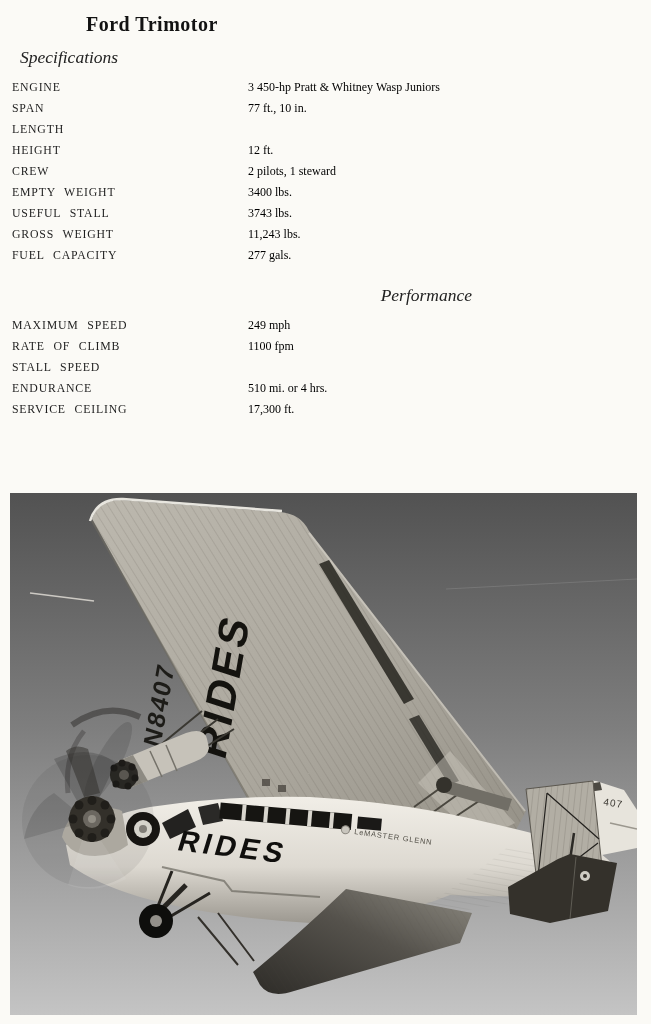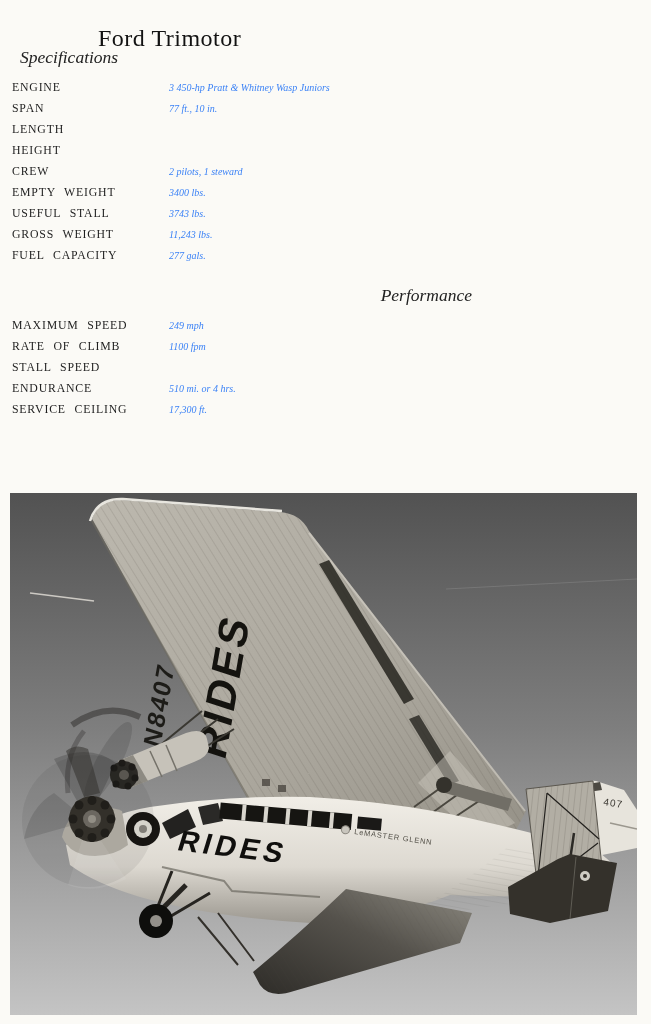--- a/index.html
+++ b/index.html
@@ -7,40 +7,40 @@
     width:651px;height:1024px;
     background:#fbfaf6;
     font-family:"Liberation Serif", serif;
     color:#1a1a1a;
     position:relative;
     overflow:hidden;
   }
   .page{position:absolute;inset:0;}
   .page-title{
     position:absolute;left:86px;top:13px;
-    font-size:24px;font-weight:normal;letter-spacing:.5px;color:#121212;
-    margin:12px;
+    font-size:20px;font-weight:bold;letter-spacing:.5px;color:#121212;
+    margin:0;
   }
   .spec-block{
     position:absolute;left:12px;top:47px;width:460px;
   }
   .section-heading{
     font-style:italic;font-weight:normal;
     font-size:17.5px;color:#222;
     margin:0 0 9px 8px;
   }
   .section-heading.perf{margin-top:19px;text-align:right;}
-  .spec-row{display:flex;align-items:baseline;line-height:21px;}
+  .spec-row{display:flex;align-items:baseline;line-height:21px;justify-content:space-between;}
   .spec-label{
     flex:0 0 157px;
     font-size:11.8px;letter-spacing:.8px;word-spacing:5px;
     color:#1f1f1f;
   }
   .spec-value{
-    font-size:10px;color:#3b82f6;width:224px;font-style:italic;
+    font-size:12px;color:#000000;width:224px;
   }
   .photo-frame{
     position:absolute;left:10px;top:493px;width:627px;height:522px;
     background:#888;
   }
   .photo-frame svg{display:block;}
 </style>
 </head>
 <body>
 
@@ -57,20 +57,21 @@
     </div>
     <div class="spec-row">
       <span class="spec-label">SPAN</span>
       <span class="spec-value">77 ft., 10 in.</span>
     </div>
     <div class="spec-row">
       <span class="spec-label">LENGTH</span>
     </div>
     <div class="spec-row">
       <span class="spec-label">HEIGHT</span>
+      <span class="spec-value">12 ft.</span>
     </div>
     <div class="spec-row">
       <span class="spec-label">CREW</span>
       <span class="spec-value">2 pilots, 1 steward</span>
     </div>
     <div class="spec-row">
       <span class="spec-label">EMPTY WEIGHT</span>
       <span class="spec-value">3400 lbs.</span>
     </div>
     <div class="spec-row">

